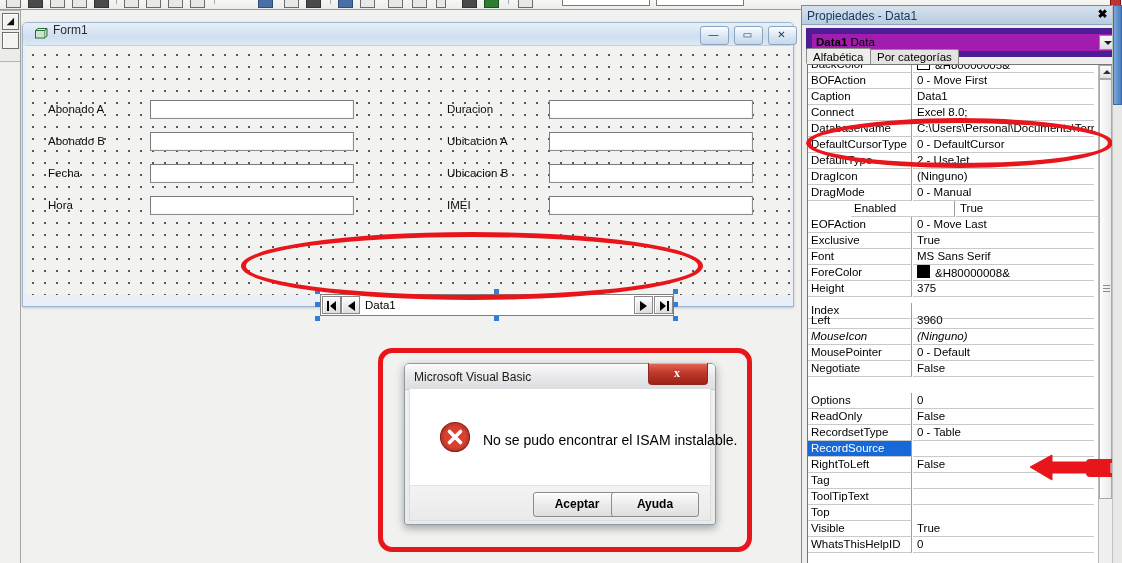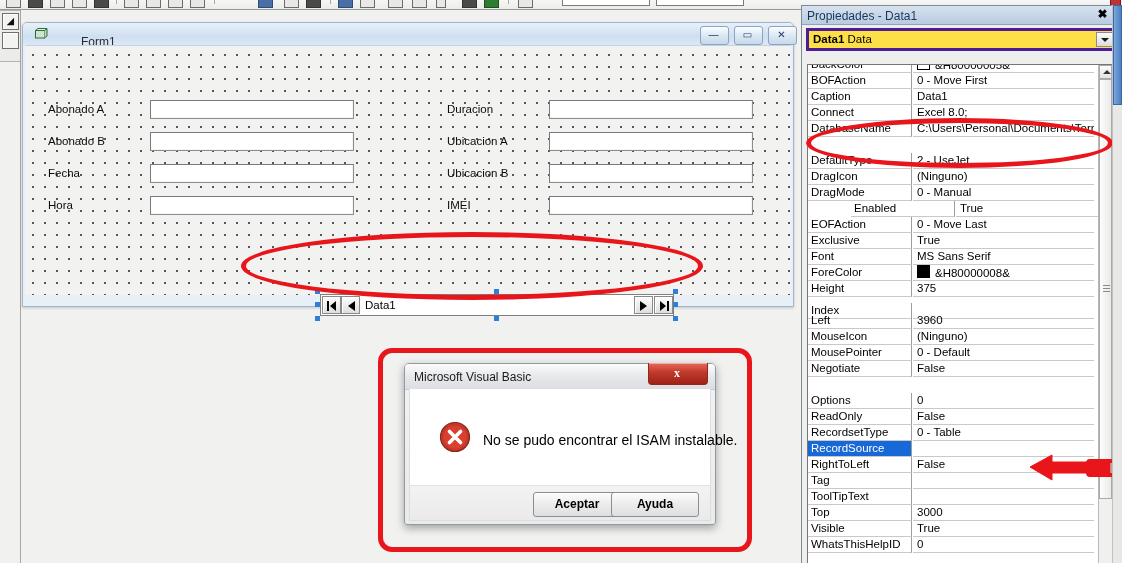--- a/index.html
+++ b/index.html
@@ -61,21 +61,21 @@
     border:1px solid #9fb6d0;
     border-radius:5px 5px 0 0;
     box-shadow:0 1px 3px rgba(0,0,0,.18);
   }
   #form-titlebar{
     left:0;top:0;width:770px;height:22px;
     background:linear-gradient(#e8f0f9,#cfdff0 60%,#dbe8f6);
     border-radius:4px 4px 0 0;
   }
   #form-title-text{
-    left:30px;top:12px;font-size:12px;color:#2b2b2b;margin-left:28px;
+    left:30px;top:0;font-size:12px;color:#2b2b2b;
   }
   #form-icon{
     left:12px;top:5px;width:13px;height:11px;
   }
   .win-btn{
     position:absolute;top:3px;width:27px;height:17px;
     background:linear-gradient(#fbfdff,#d9e6f3 55%,#c7d9ec);
     border:1px solid #8ba4bf;border-radius:3px;
   }
   .win-btn .g{
@@ -178,21 +178,21 @@
     background:linear-gradient(#d7e2ee,#b9cbe0);
     border-bottom:1px solid #8ea3bb;
   }
   #prop-title-text{left:5px;top:3px;font-size:12px;color:#16365c;}
   #prop-close{
     left:293px;top:2px;width:15px;height:14px;
     font-size:12px;font-weight:bold;color:#000;text-align:center;line-height:13px;
   }
   #prop-combo{
     left:4px;top:22px;width:305px;height:17px;
-    background:#fde047;border:3px solid #4c1d95;
+    background:#a21caf;border:6px solid #4c1d95;
   }
   #prop-combo-text{left:4px;top:2px;font-size:11.5px;color:#000;}
   #prop-combo-text b{font-weight:bold;}
   #prop-combo-arrow{
     position:absolute;right:1px;top:1px;width:15px;height:13px;
     background:linear-gradient(#fcfcfc,#dcdcdc);border:1px solid #8c8c8c;
   }
   .arrow-dn{
     position:absolute;left:4px;top:5px;
     border-left:4px solid transparent;border-right:4px solid transparent;
@@ -423,20 +423,24 @@
   <div class="abs" id="prop-combo">
     <div class="abs" id="prop-combo-text">
       <b>Data1</b>
       <span>Data</span>
     </div>
     <div id="prop-combo-arrow">
       <div class="arrow-dn"></div>
     </div>
   </div>
 
+  <div class="abs" id="prop-tabs">
+    <div class="prop-tab active" style="left:0px;top:0px">Alfabética</div>
+    <div class="prop-tab inactive" style="left:64px;top:1px;height:15px;line-height:15px">Por categorías</div>
+  </div>
 
   <div class="abs" id="prop-grid">
 
     <div class="prow" style="top: -8px;">
         <div class="pname">BackColor</div>
         <div class="pval"><span class="swatch" style="background: rgb(255, 255, 255);"></span><span>&amp;H80000005&amp;</span></div>
       </div>
       <div class="prow" style="top: 8px;">
         <div class="pname">BOFAction</div>
         <div class="pval">0 - Move First</div>
@@ -446,20 +450,24 @@
         <div class="pval">Data1</div>
       </div>
       <div class="prow" style="top: 40px;">
         <div class="pname">Connect</div>
         <div class="pval">Excel 8.0;</div>
       </div>
       <div class="prow" style="top: 56px;">
         <div class="pname">DatabaseName</div>
         <div class="pval">C:\Users\Personal\Documents\Torre:</div>
       </div>
+      <div class="prow" style="top: 72px;">
+        <div class="pname">DefaultCursorType</div>
+        <div class="pval">0 - DefaultCursor</div>
+      </div>
       <div class="prow" style="top: 88px;">
         <div class="pname">DefaultType</div>
         <div class="pval">2 - UseJet</div>
       </div>
       <div class="prow" style="top: 104px;">
         <div class="pname">DragIcon</div>
         <div class="pval">(Ninguno)</div>
       </div>
       <div class="prow" style="top: 120px;">
         <div class="pname">DragMode</div>
@@ -490,21 +498,21 @@
         <div class="pval">375</div>
       </div>
       <div class="prow" style="top: 238px;">
         <div class="pname">Index</div>
         <div class="pval"></div>
       </div>
       <div class="prow" style="top: 248px;">
         <div class="pname">Left</div>
         <div class="pval">3960</div>
       </div>
-      <div class="prow" style="top: 264px;">
+      <div class="prow" style="top: 264px; font-style: italic;">
         <div class="pname">MouseIcon</div>
         <div class="pval">(Ninguno)</div>
       </div>
       <div class="prow" style="top: 280px;">
         <div class="pname">MousePointer</div>
         <div class="pval">0 - Default</div>
       </div>
       <div class="prow" style="top: 296px;">
         <div class="pname">Negotiate</div>
         <div class="pval">False</div>
@@ -532,21 +540,20 @@
       <div class="prow" style="top: 408px;">
         <div class="pname">Tag</div>
         <div class="pval"></div>
       </div>
       <div class="prow" style="top: 424px;">
         <div class="pname">ToolTipText</div>
         <div class="pval"></div>
       </div>
       <div class="prow" style="top: 440px;">
         <div class="pname">Top</div>
-        <div class="pval">3000</div>
       </div>
       <div class="prow" style="top: 456px;">
         <div class="pname">Visible</div>
         <div class="pval">True</div>
       </div>
       <div class="prow" style="top: 472px;">
         <div class="pname">WhatsThisHelpID</div>
         <div class="pval">0</div>
       </div>
       <div class="abs" id="prop-vscroll">

